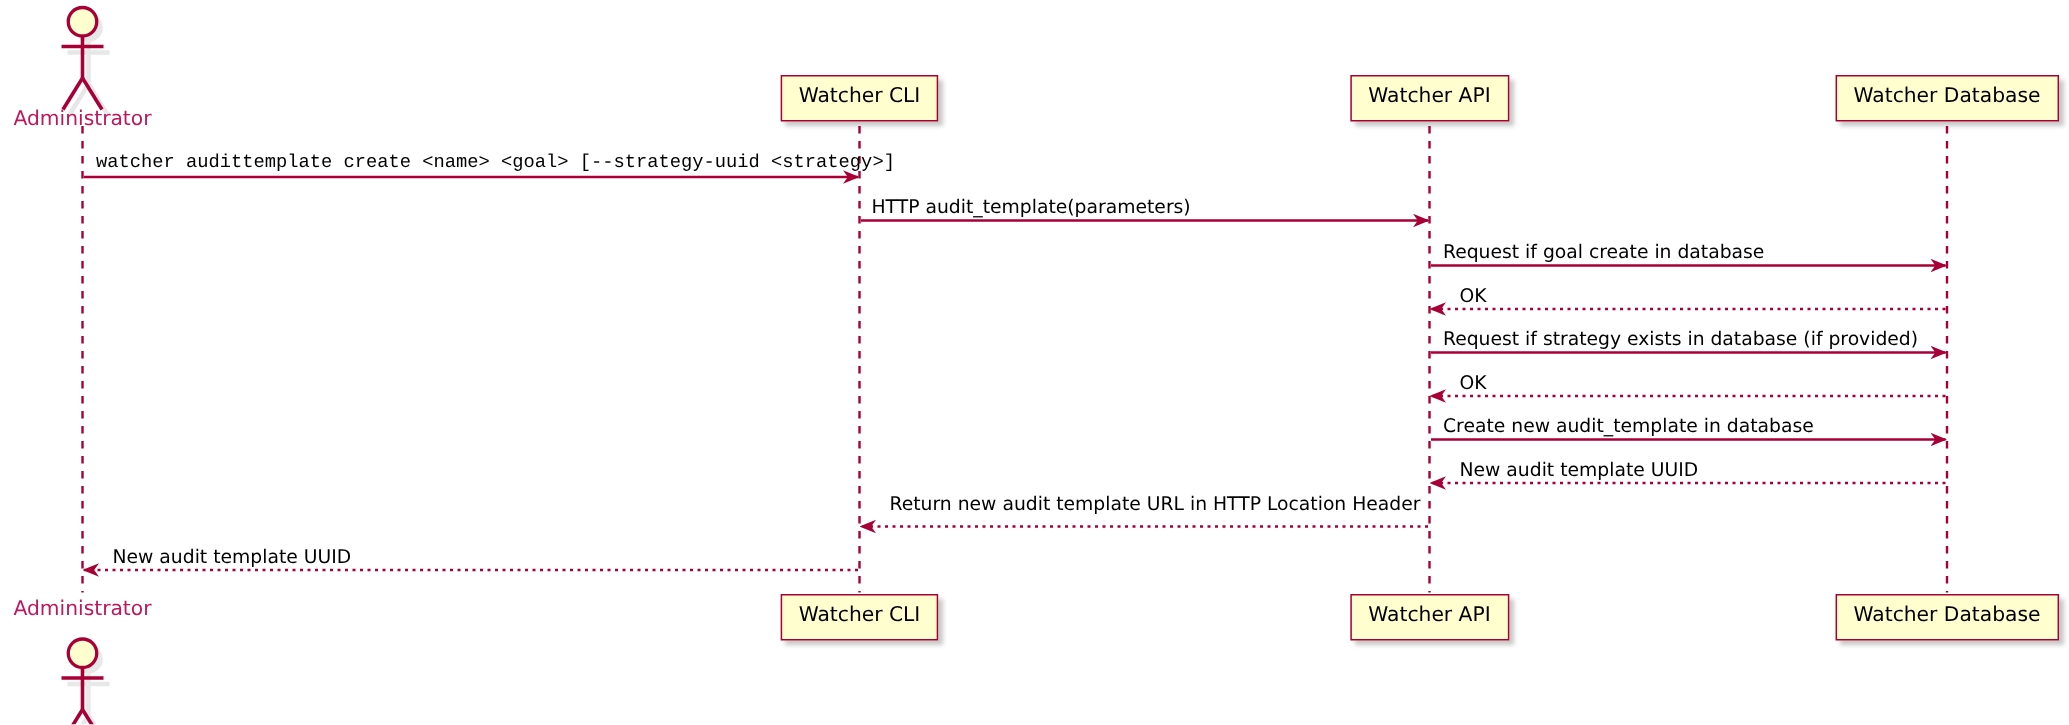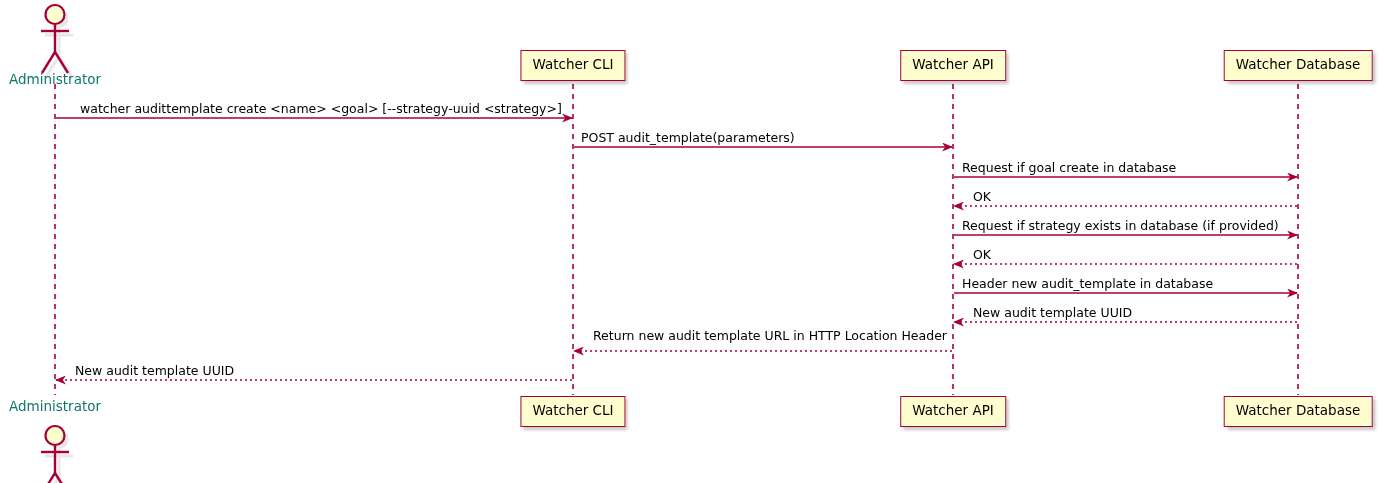--- a/index.html
+++ b/index.html
@@ -34,21 +34,21 @@
     line-height: 1;
     text-align: left;
     white-space: nowrap;
     padding: 7px 11px 8px 11px;
     box-shadow: 3px 3px 3px rgba(0,0,0,0.22);
     transform: translateX(-50%);
   }
   .actor-label {
     position: absolute;
     font-size: 13.5px;
-    color: #0f766e;
+    color: #be185d;
     white-space: nowrap;
     transform: translateX(-50%);
   }
   .msg-label {
     position: absolute;
     font-size: 12.5px;
     color: #000000;
     white-space: nowrap;
   }
 </style>
@@ -156,24 +156,24 @@
   </div>
 
   <div class="actor-label" style="left:55px; top:71px;">
     <span>Administrator</span>
   </div>
   <div class="actor-label" style="left:55px; top:398px;">
     <span>Administrator</span>
   </div>
 
   <div id="msg-labels">
-      <div class="msg-label" style="left: 80px; top: 101px;">watcher audittemplate create &lt;name&gt; &lt;goal&gt; [--strategy-uuid &lt;strategy&gt;]</div>
-      <div class="msg-label" style="left: 581px; top: 130px;">POST audit_template(parameters)</div>
+      <div class="msg-label" style="left: 64px; top: 101px; font-family: Liberation Mono, monospace;">watcher audittemplate create &lt;name&gt; &lt;goal&gt; [--strategy-uuid &lt;strategy&gt;]</div>
+      <div class="msg-label" style="left: 581px; top: 130px;">HTTP audit_template(parameters)</div>
       <div class="msg-label" style="left: 962px; top: 160px;">Request if goal create in database</div>
       <div class="msg-label" style="left: 973px; top: 189px;">OK</div>
       <div class="msg-label" style="left: 962px; top: 218px;">Request if strategy exists in database (if provided)</div>
       <div class="msg-label" style="left: 973px; top: 247px;">OK</div>
-      <div class="msg-label" style="left: 962px; top: 276px;">Header new audit_template in database</div>
+      <div class="msg-label" style="left: 962px; top: 276px;">Create new audit_template in database</div>
       <div class="msg-label" style="left: 973px; top: 305px;">New audit template UUID</div>
       <div class="msg-label" style="left: 593px; top: 328px;">Return new audit template URL in HTTP Location Header</div>
       <div class="msg-label" style="left: 75px; top: 363px;">New audit template UUID</div>
     </div>
 </div>
 
 </body></html>

